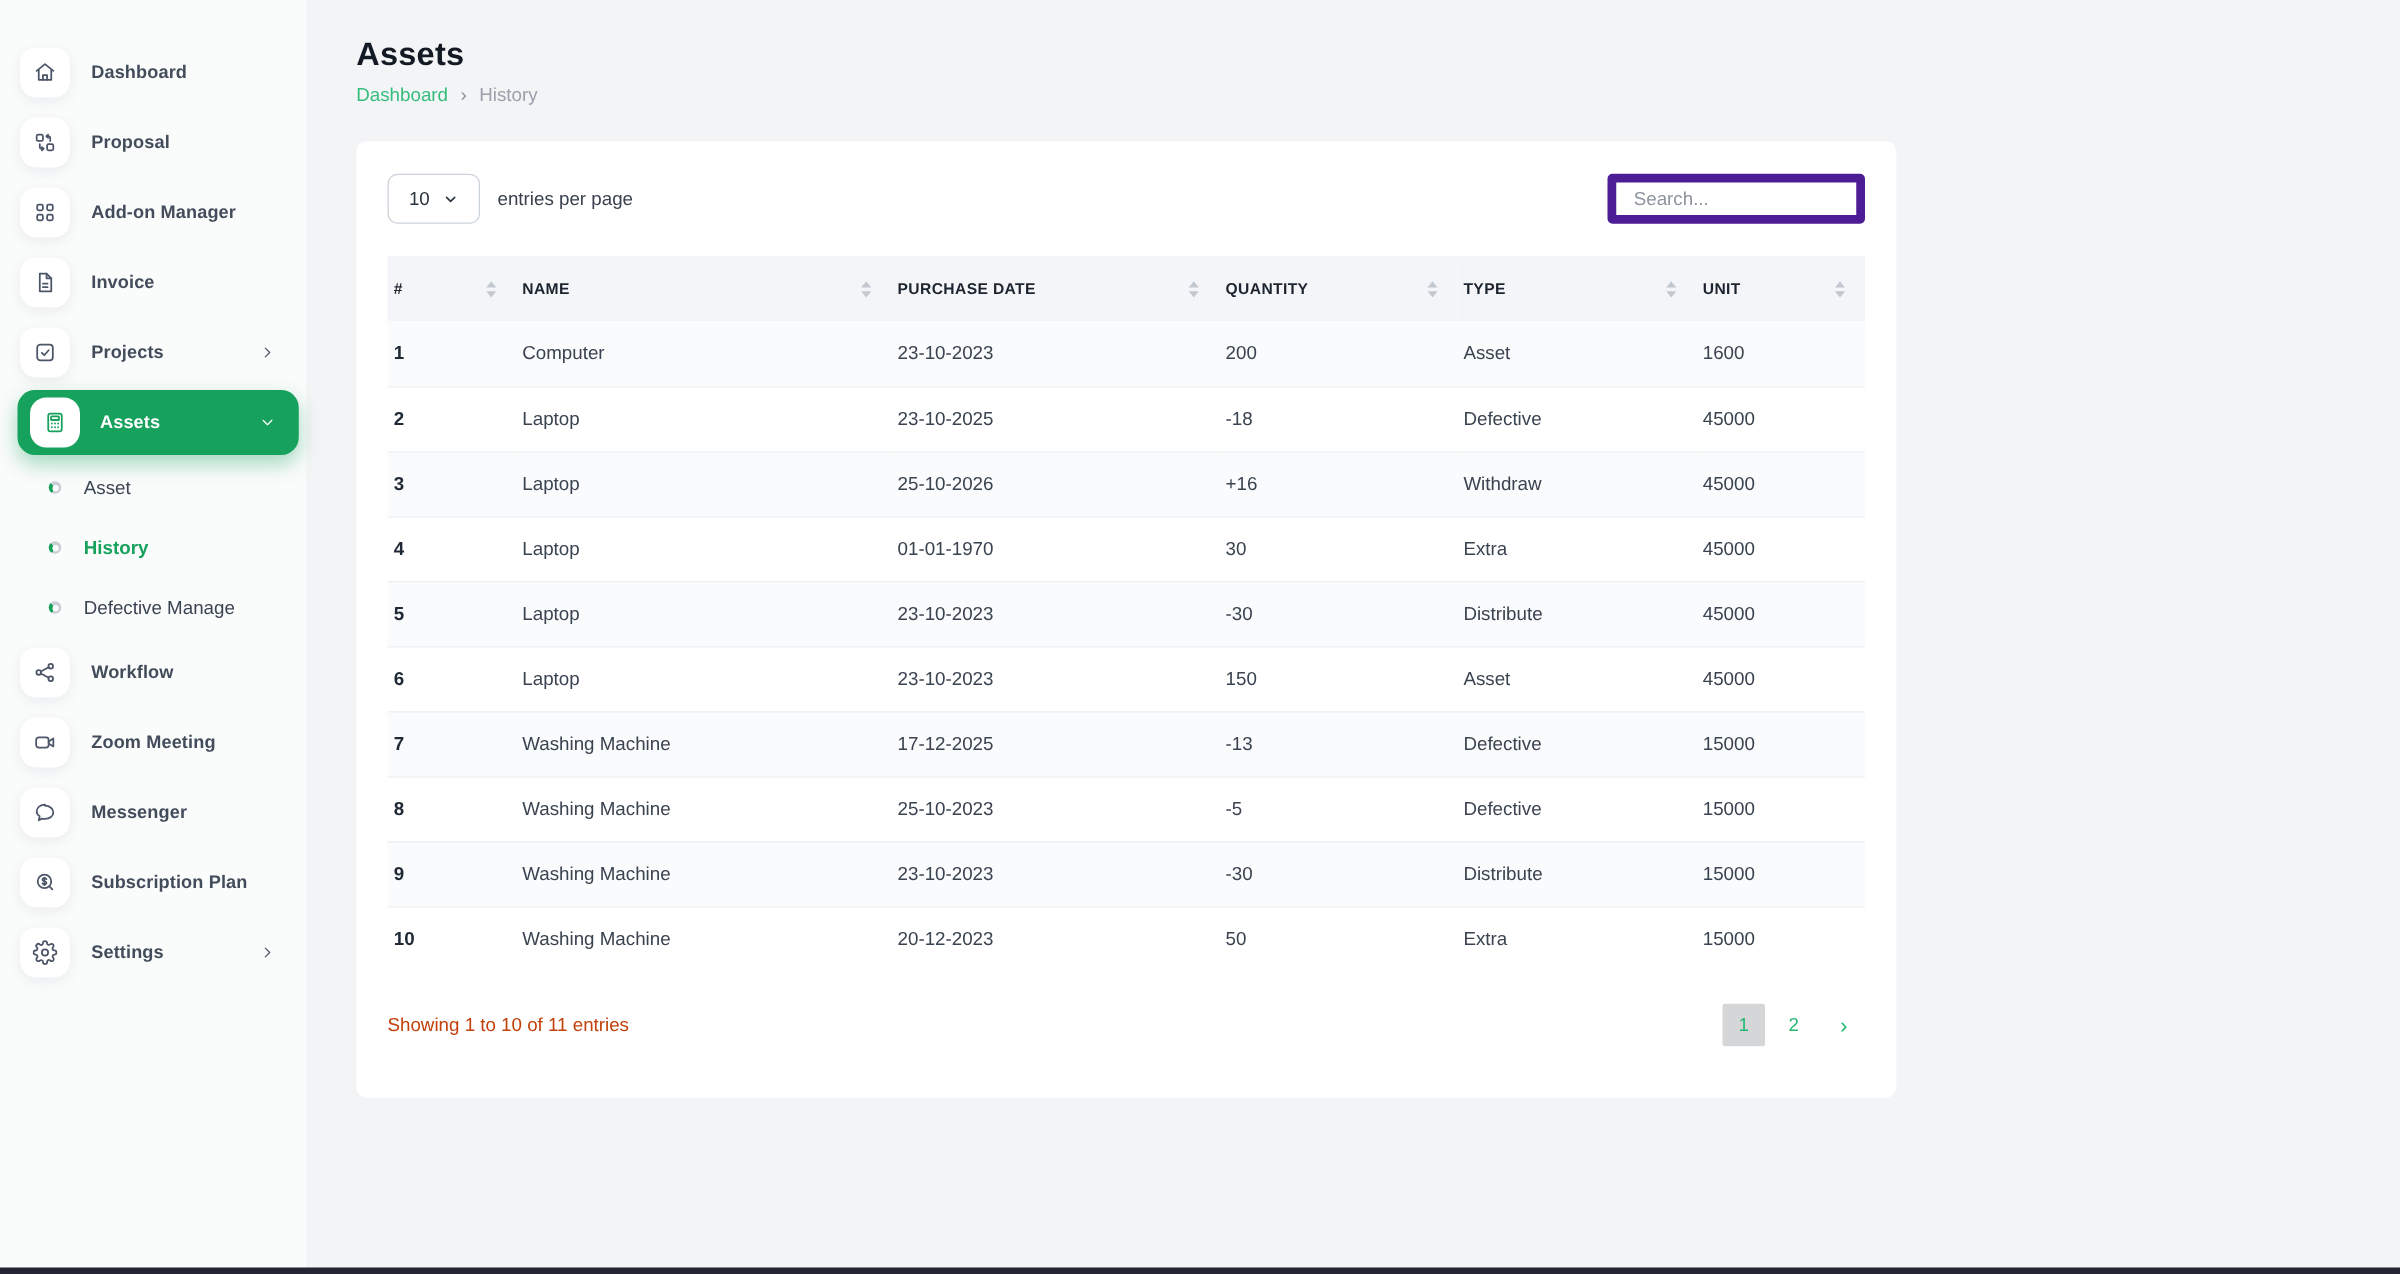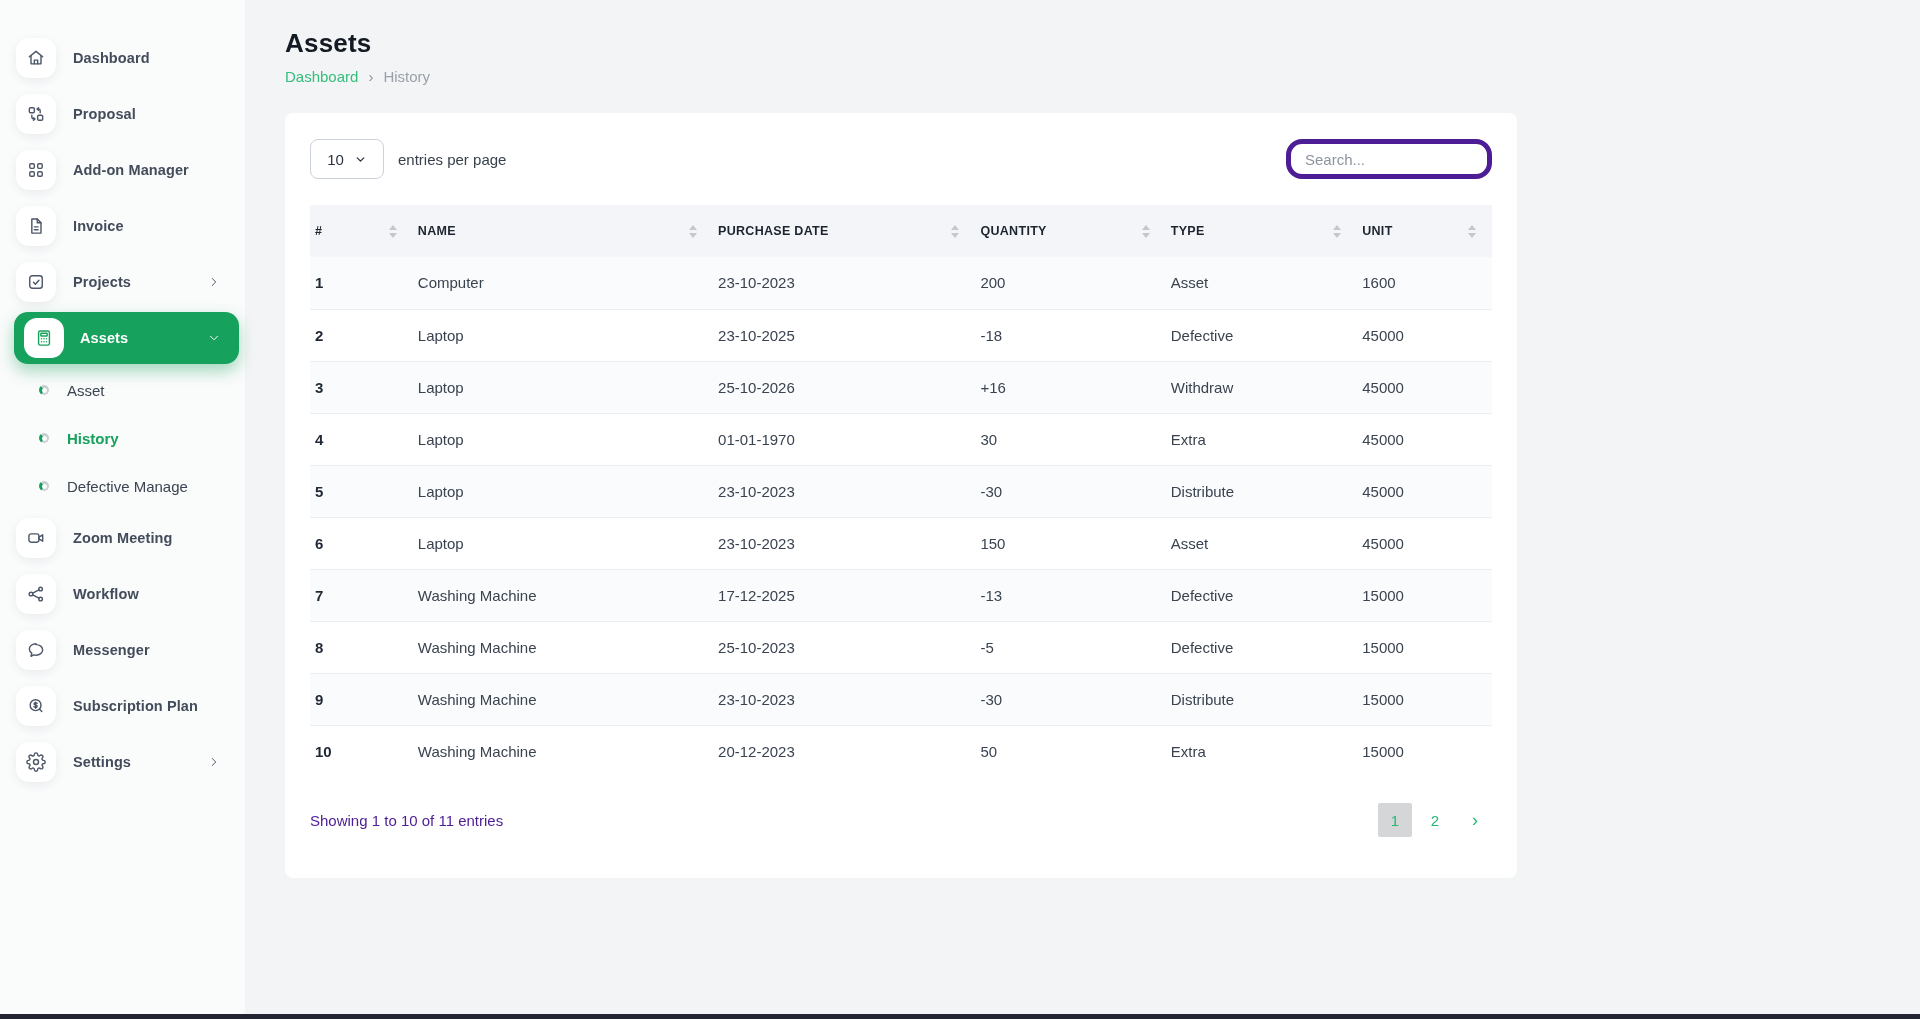--- a/index.html
+++ b/index.html
@@ -81,21 +81,21 @@
     position:relative; width:74px; height:40px;
     border:1px solid #ccd2d9; border-radius:8px;
     display:flex; align-items:center; justify-content:center; gap:10px;
     font-size:15px; color:#2c3440; cursor:pointer; background:#fff;
   }
   .sel-chev { display:flex; }
   .sel-chev svg { width:13px; height:13px; stroke-width:2.4; }
   .entries-label { font-size:15px; color:#39414d; }
   .search {
     width:206px; height:40px;
-    border:5px solid #4c1d95; border-radius:16px;
+    border:7px solid #4c1d95; border-radius:4px;
     padding:0 14px; font-size:15px; color:#3a4350;
     font-family:"Liberation Sans",sans-serif;
     background:#fff; outline:none;
   }
   .search::placeholder { color:#8d949e; }
 
   table { width:100%; border-collapse:collapse; table-layout:fixed; margin-top:26px; }
   thead tr { background:var(--header-row-bg,#f3f5f8); }
   th { height:52px; text-align:left; font-size:12.5px; font-weight:700; color:#1c242f; letter-spacing:.3px; cursor:pointer; }
   th:nth-child(1){ width:8.7%; }
@@ -109,21 +109,21 @@
   .sort .up   { border-bottom:5px solid #c2c8d0; }
   .sort .down { border-top:5px solid #c2c8d0; }
 
   tbody tr { border-top:1px solid #eceff2; }
   tbody tr:first-child { border-top:none; }
   tbody tr:nth-child(odd) { background:#fafbfc; }
   td { height:52px; font-size:15px; color:#3a4350; padding-left:5px; }
   td:first-child { font-weight:700; color:#1f2835; }
 
   .card-footer { display:flex; align-items:center; justify-content:space-between; margin-top:26px; }
-  .summary { font-size:15px; color:#4c1d95; }
+  .summary { font-size:15px; color:#c2410c; }
   .pagination { display:flex; align-items:center; gap:6px; }
   .page-btn {
     min-width:34px; height:34px; border:none; background:transparent;
     font-size:15px; color:var(--pagination-green,#25b873);
     font-family:"Liberation Sans",sans-serif; cursor:pointer;
     display:flex; align-items:center; justify-content:center;
   }
   .page-btn.active { background:var(--active-page-bg,#d5d6d7); border-radius:2px; }
   .page-btn.next { font-size:18px; line-height:1; }
 
@@ -226,37 +226,37 @@
     <span class="bullet"></span>
     <span class="sub-label">History</span>
   </div>
         <div class="sub-item">
     <span class="bullet"></span>
     <span class="sub-label">Defective Manage</span>
   </div>
         <div class="side-item">
     <span class="icon-box">
             <svg viewBox="0 0 24 24" fill="none" stroke="currentColor" stroke-width="1.7" stroke-linecap="round" stroke-linejoin="round">
-              <rect x="3.5" y="7" width="12" height="10" rx="2.5"></rect>
-              <path d="m15.5 11 4.5-2.8v7.6L15.5 13z"></path>
-            </svg>
-          </span>
-    <span class="side-label">Zoom Meeting</span>
-
-  </div>
-        <div class="side-item">
-    <span class="icon-box">
-            <svg viewBox="0 0 24 24" fill="none" stroke="currentColor" stroke-width="1.7" stroke-linecap="round" stroke-linejoin="round">
               <circle cx="6" cy="12" r="2.2"></circle>
               <circle cx="17.5" cy="6" r="2.2"></circle>
               <circle cx="17.5" cy="18" r="2.2"></circle>
               <path d="M8 11 15.5 7M8 13l7.5 4"></path>
             </svg>
           </span>
     <span class="side-label">Workflow</span>
+
+  </div>
+        <div class="side-item">
+    <span class="icon-box">
+            <svg viewBox="0 0 24 24" fill="none" stroke="currentColor" stroke-width="1.7" stroke-linecap="round" stroke-linejoin="round">
+              <rect x="3.5" y="7" width="12" height="10" rx="2.5"></rect>
+              <path d="m15.5 11 4.5-2.8v7.6L15.5 13z"></path>
+            </svg>
+          </span>
+    <span class="side-label">Zoom Meeting</span>
 
   </div>
         <div class="side-item">
     <span class="icon-box">
             <svg viewBox="0 0 24 24" fill="none" stroke="currentColor" stroke-width="1.7" stroke-linecap="round" stroke-linejoin="round">
               <path d="M12 4.5c-4.5 0-8 2.8-8 6.3 0 2 1.1 3.7 2.9 4.9L6 19.5l3.2-1.6c.9.2 1.8.3 2.8.3 4.5 0 8-2.8 8-6.3s-3.5-6.4-8-6.4z"></path>
             </svg>
           </span>
     <span class="side-label">Messenger</span>
 

